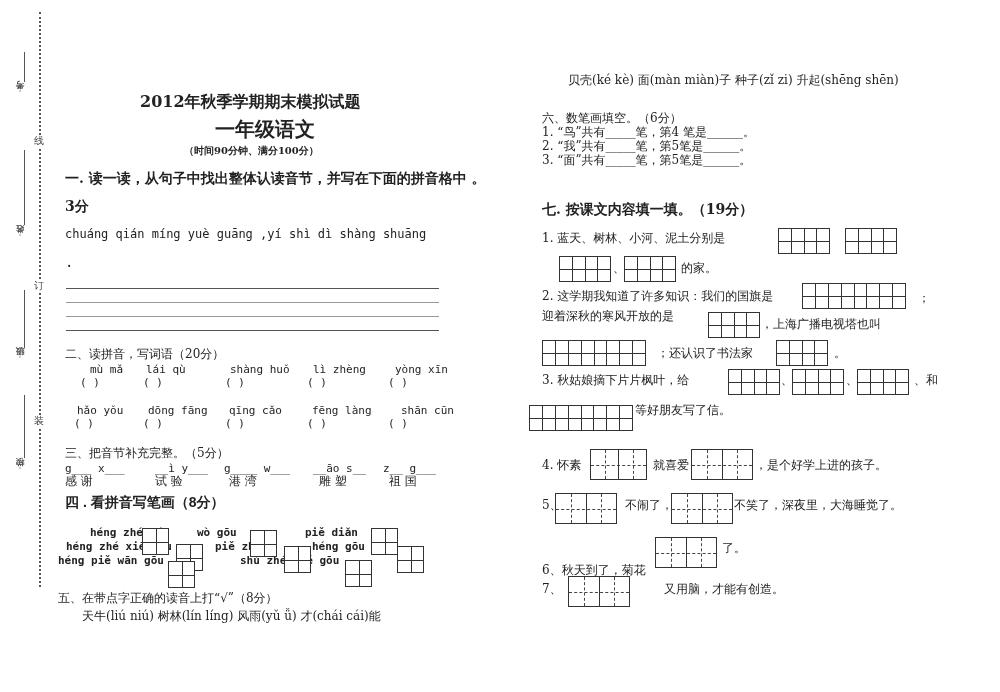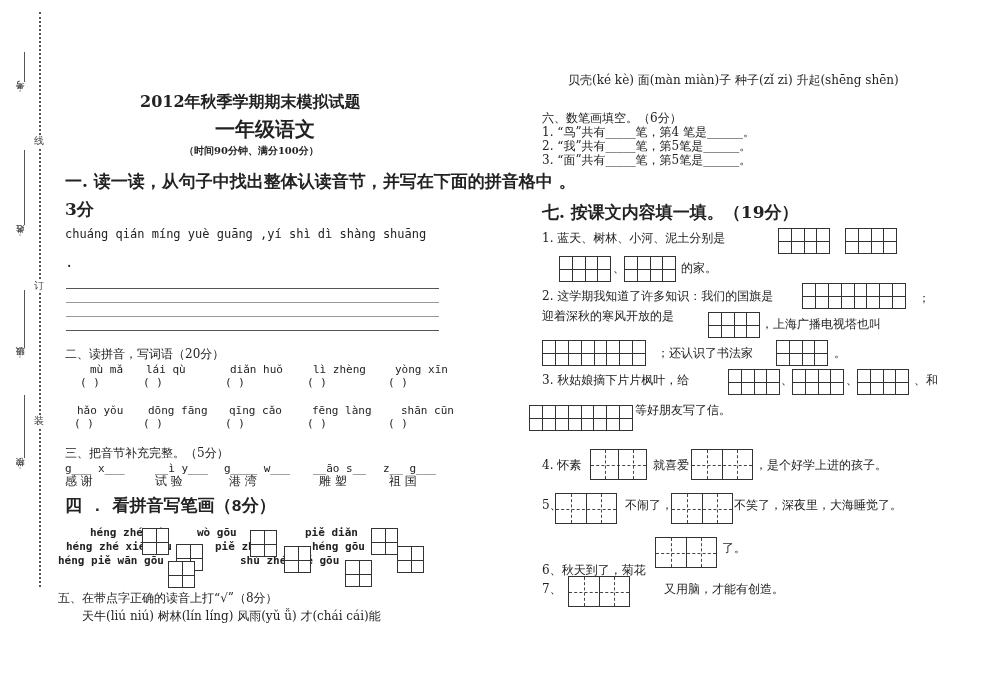--- a/index.html
+++ b/index.html
@@ -1,33 +1,33 @@
 <!DOCTYPE html>
 <html><head>
 <meta charset="utf-8">
 <style>
   html, body { margin:0; padding:0; }
   body { width:1000px; height:692px; background:#ffffff; position:relative; overflow:hidden;
          font-family:"DejaVu Serif", serif; color:#222; }
   .abs { position:absolute; white-space:nowrap; }
   .mono { font-family:"DejaVu Sans Mono", monospace; }
-  .sans { font-family:Liberation Mono, monospace; }
+  .sans { font-family:Liberation Sans, sans-serif; }
   .bold { font-weight:bold; }
 
   
   .bind-line { position:absolute; left:39px; top:12px; height:575px; border-left:2px dotted #555; }
   .bind-char { position:absolute; left:34px; font-size:10px; background:#fff; color:#444; line-height:12px; }
   .margin-label { position:absolute; left:14px; font-size:9px; color:#444; writing-mode:vertical-rl; transform:rotate(180deg); }
   .margin-blank { position:absolute; left:24px; width:0; border-left:1px solid #555; }
 
   
   .t-title { font-size:16px; font-weight:bold; }
   .t-sub { font-size:20px; font-weight:bold; }
   .t-note { font-size:10px; font-weight:bold; }
-  .t-h { font-size:17px; font-weight:bold; }
+  .t-h { font-size:14px; font-weight:bold; }
   .t-body { font-size:12px; }
   .t-sm { font-size:11px; }
 
   .rule { position:absolute; left:66px; width:373px; border-top:1px solid #555; }
 
   
   .tianzi { position:absolute; width:24px; height:24px; border:1.5px solid #333; box-sizing:border-box; background:#fff; }
   .tianzi::before { content:""; position:absolute; left:50%; top:0; bottom:0; border-left:1px solid #333; }
   .tianzi::after { content:""; position:absolute; top:50%; left:0; right:0; border-top:1px solid #333; }
 
@@ -68,21 +68,21 @@
 <div class="abs mono" style="left:65px;top:227px;font-size:12px;">chuáng qián míng yuè guāng ,yí shì dì shàng shuāng</div>
 <div class="abs mono" style="left:65px;top:254px;font-size:14px;">.</div>
 <div class="rule" style="top:288px;"></div>
 <div class="rule" style="top:302px;border-color:#999;"></div>
 <div class="rule" style="top:316px;border-color:#999;"></div>
 <div class="rule" style="top:330px;"></div>
 
 <div class="abs t-body" style="left:65px;top:346px;">二、读拼音，写词语（20分）</div>
 <div class="abs mono t-sm" style="left:90px;top:363px;">mù mǎ</div>
 <div class="abs mono t-sm" style="left:146px;top:363px;">lái qù</div>
-<div class="abs mono t-sm" style="left:230px;top:363px;">diǎn huǒ</div>
+<div class="abs mono t-sm" style="left:230px;top:363px;">shàng huǒ</div>
 <div class="abs mono t-sm" style="left:313px;top:363px;">lì zhèng</div>
 <div class="abs mono t-sm" style="left:395px;top:363px;">yòng xīn</div>
 <div class="abs mono t-sm" style="left:80px;top:376px;">(        )</div>
 <div class="abs mono t-sm" style="left:143px;top:376px;">(        )</div>
 <div class="abs mono t-sm" style="left:225px;top:376px;">(        )</div>
 <div class="abs mono t-sm" style="left:307px;top:376px;">(        )</div>
 <div class="abs mono t-sm" style="left:388px;top:376px;">(        )</div>
 
 <div class="abs mono t-sm" style="left:77px;top:404px;">hǎo yǒu</div>
 <div class="abs mono t-sm" style="left:148px;top:404px;">dōng fāng</div>

